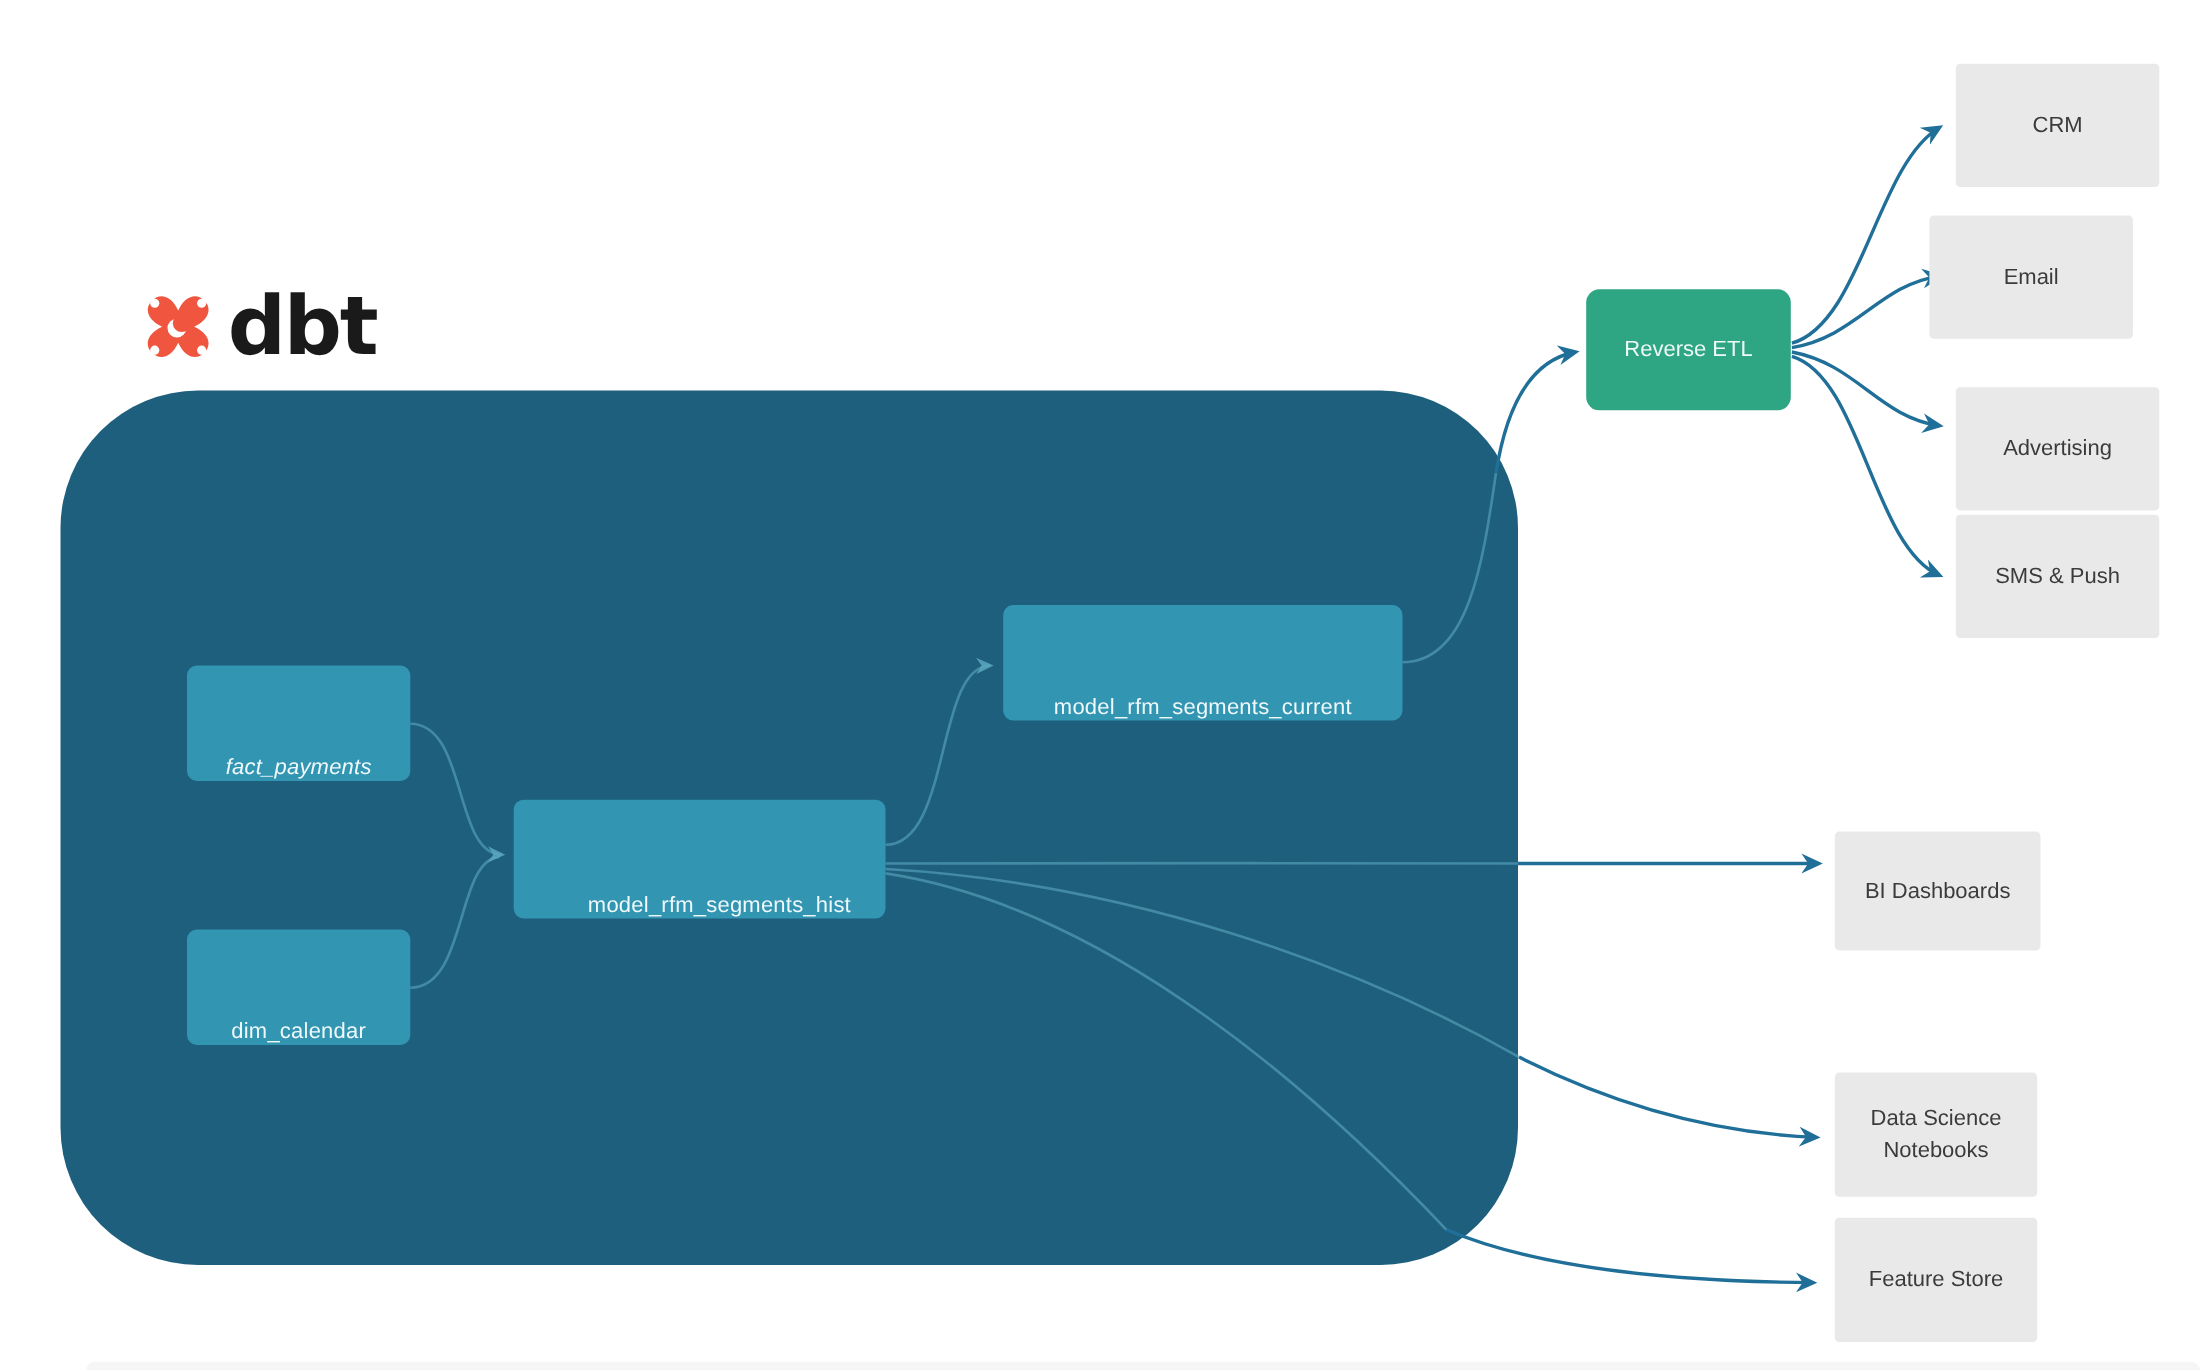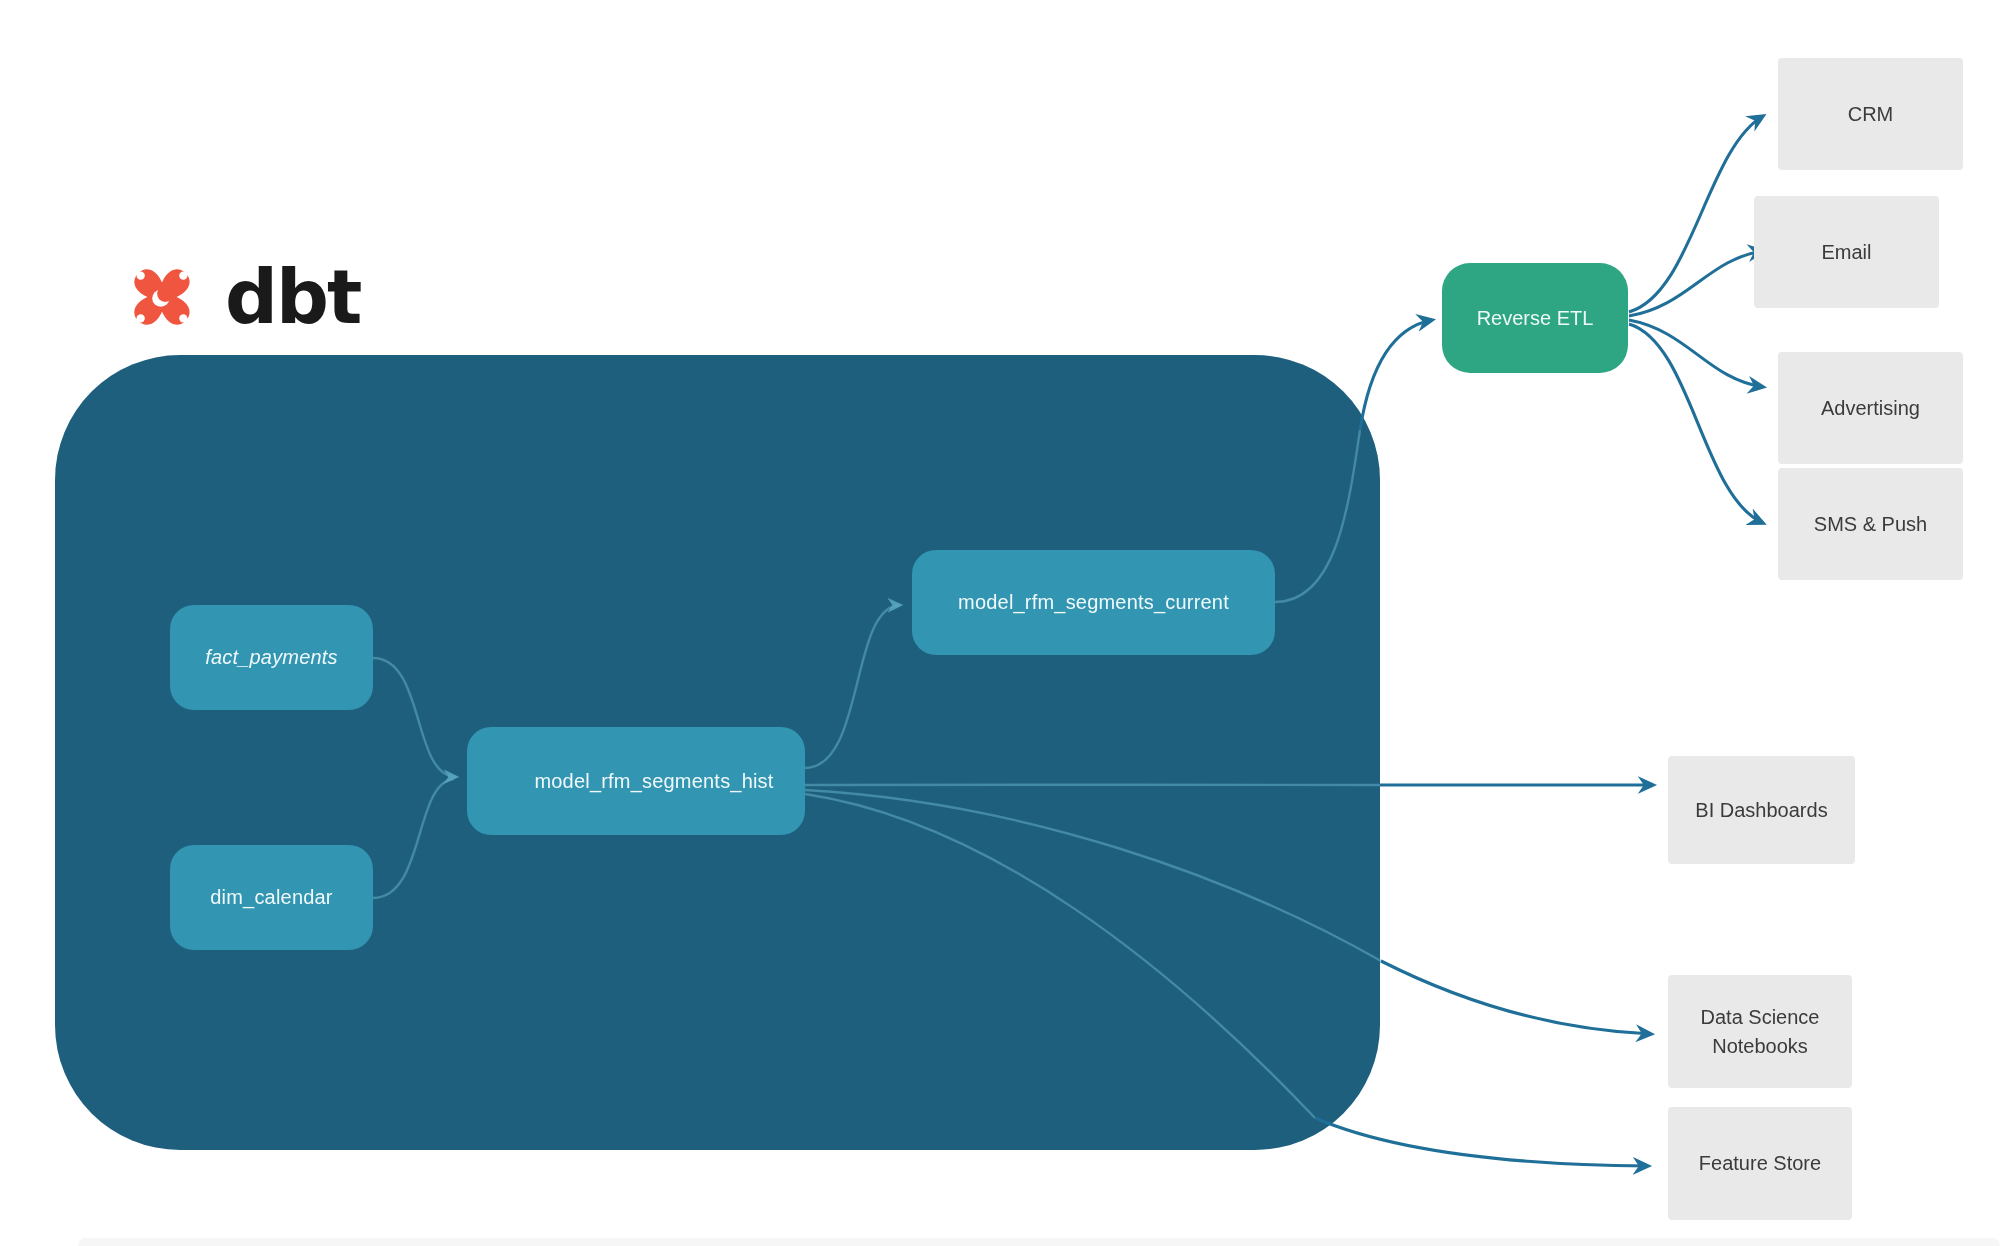--- a/index.html
+++ b/index.html
@@ -2,44 +2,44 @@
 <html style="--page-bg: #ffffff; --container-bg: #1e5f7e; --model-node-bg: #3295b1; --model-node-text: #f0f9fc; --etl-node-bg: #2ea583; --etl-node-text: #eefaf6; --dest-node-bg: #e9e9e9; --dest-node-text: #3b3b3b; --edge-inside: #5ba7c0; --edge-outside: #1f6f99; --brand-orange: #f0563f; --brand-text: #1a1a1a; --footer-bar: #f6f6f6;"><head>
 <meta charset="utf-8">
 <style>
   html,body{margin:0;padding:0;background:#fff;}
   #canvas{
     position:relative;width:2000px;height:1246px;overflow:hidden;
     background:var(--page-bg,#fff);
     font-family:"Liberation Sans","DejaVu Sans",sans-serif;
   }
   
-  #logo{position:absolute;left:123px;top:258px;display:flex;align-items:center;gap:24px;}
+  #logo{position:absolute;left:123px;top:258px;display:flex;align-items:center;gap:6px;}
   #logo svg{width:78px;height:78px;display:block;}
   #logo .brand-text{
     font-family:"DejaVu Sans","Liberation Sans",sans-serif;
     font-weight:bold;font-size:74px;line-height:1;color:var(--brand-text,#1a1a1a);
     letter-spacing:-2px;
   }
   
   #dbt-container{
     position:absolute;left:55px;top:355px;width:1325px;height:795px;
     background:var(--container-bg,#1e5f7e);border-radius:125px;
   }
   
   .node{
     position:absolute;display:flex;align-items:center;justify-content:center;
     text-align:center;box-sizing:border-box;
   }
   .node-model{
     background:var(--model-node-bg,#3295b1);color:var(--model-node-text,#f0f9fc);
-    border-radius:24px;font-size:20px;letter-spacing:.2px;
+    border-radius:9px;font-size:20px;letter-spacing:.2px;align-items:flex-end;
   }
   .node-etl{
     background:var(--etl-node-bg,#2ea583);color:var(--etl-node-text,#eefaf6);
-    border-radius:28px;font-size:20px;
+    border-radius:12px;font-size:20px;
   }
   .node-dest{
     background:var(--dest-node-bg,#e9e9e9);color:var(--dest-node-text,#3b3b3b);
     border-radius:4px;font-size:20px;line-height:1.45;padding:0 26px;
   }
   
   #node-fact-payments {left:170px; top:605px; width:203px; height:105px;font-style:italic;}
   #node-dim-calendar  {left:170px; top:845px; width:203px; height:105px;}
   #node-hist          {left:467px; top:727px; width:338px; height:108px;padding-left:36px;}
   #node-current       {left:912px; top:550px; width:363px; height:105px;}

